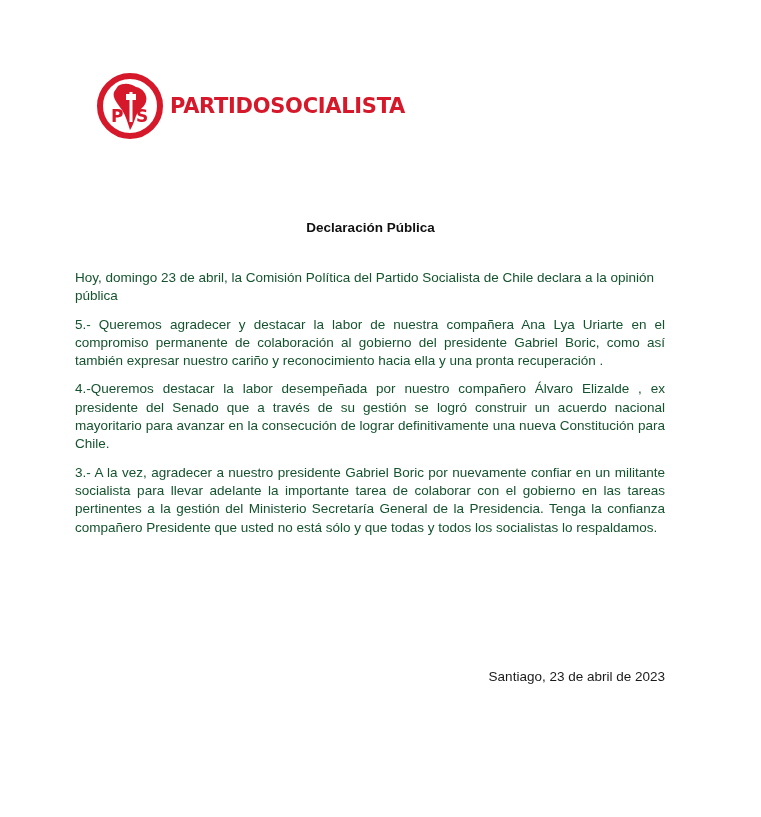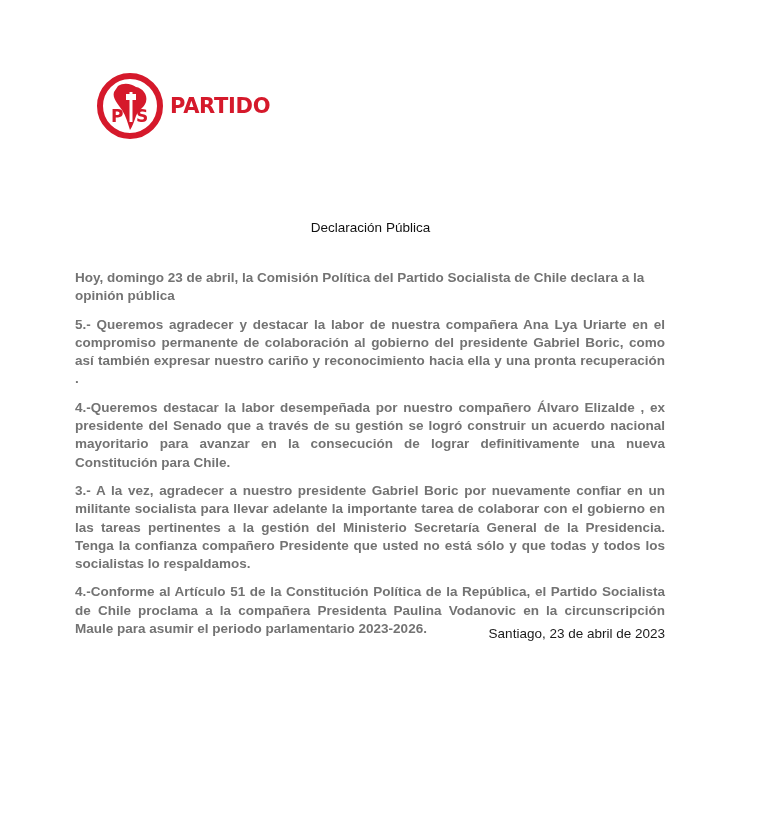--- a/index.html
+++ b/index.html
@@ -37,70 +37,69 @@
       letter-spacing: -0.3px;
       font-family: "DejaVu Sans", sans-serif;
     }
     .title {
       position: absolute;
       top: 220px;
       left: 0;
       width: 741px;
       text-align: center;
       font-size: 13.5px;
-      font-weight: normal;
+      font-weight: bold;
       color: #111;
     }
     .content {
       position: absolute;
       left: 75px;
       top: 269px;
       width: 590px;
       font-size: 13.5px;
       line-height: 18.3px;
-      color: #737373;
-      font-weight: bold;
+      color: #14532d;
     }
     .content p {
       margin: 0 0 10px 0;
       text-align: justify;
     }
     .content p.intro {
       text-align: left;
     }
     .signature {
       position: absolute;
       left: 75px;
-      top: 626px;
+      top: 669px;
       width: 590px;
       text-align: right;
       font-size: 13.5px;
       color: #1a1a1a;
     }
   </style>
 </head>
 <body>
 
 <div class="logo">
   <svg class="logo-emblem" viewBox="0 0 68 68">
     <circle cx="34" cy="34" r="30" fill="none" stroke="#d5192b" stroke-width="6"></circle>
     <path d="M22 14 C28 10 36 12 40 15 C46 16 52 22 50 30 C48 36 42 38 40 44 C38 50 36 55 34 58 C32 52 30 44 26 38 C22 32 16 26 18 20 Z" fill="#d5192b"></path>
     <rect x="30" y="22" width="10" height="6" fill="#ffffff"></rect>
     <rect x="33.5" y="20" width="3" height="30" fill="#ffffff"></rect>
     <text x="15" y="50" font-family="DejaVu Sans, sans-serif" font-weight="bold" font-size="17" fill="#d5192b">P</text>
     <text x="40" y="50" font-family="DejaVu Sans, sans-serif" font-weight="bold" font-size="17" fill="#d5192b">S</text>
   </svg>
   <div class="logo-text">
     <span>PARTIDO</span>
+    <span>SOCIALISTA</span>
   </div>
 </div>
 
 <div class="title">Declaración Pública</div>
 
 <div class="content">
   <p class="intro">Hoy, domingo 23 de abril, la Comisión Política del Partido Socialista de Chile declara a la opinión pública</p>
   <p>5.- Queremos agradecer y destacar la labor de nuestra compañera Ana Lya Uriarte en el compromiso permanente de colaboración al gobierno del presidente Gabriel Boric, como así también expresar nuestro cariño y reconocimiento hacia ella y una pronta recuperación .</p>
   <p>4.-Queremos destacar la labor desempeñada por  nuestro compañero Álvaro Elizalde , ex presidente del Senado que a través de su gestión se logró construir un acuerdo nacional mayoritario para avanzar en la consecución de lograr definitivamente una nueva Constitución para Chile.</p>
   <p>3.- A la vez, agradecer a nuestro presidente Gabriel Boric por nuevamente confiar en un militante socialista para llevar adelante la importante tarea de colaborar con el gobierno en las tareas pertinentes a la gestión del Ministerio Secretaría General de la Presidencia. Tenga la confianza compañero Presidente que usted no está sólo y que todas y todos los socialistas lo respaldamos.</p>
-  <p>4.-Conforme al Artículo 51 de la Constitución Política de la República, el Partido Socialista de Chile proclama a la  compañera Presidenta Paulina Vodanovic en la circunscripción Maule para asumir el periodo  parlamentario 2023-2026.</p>
 </div>
 
 <div class="signature">Santiago, 23 de abril de 2023</div>
 
 </body></html>

